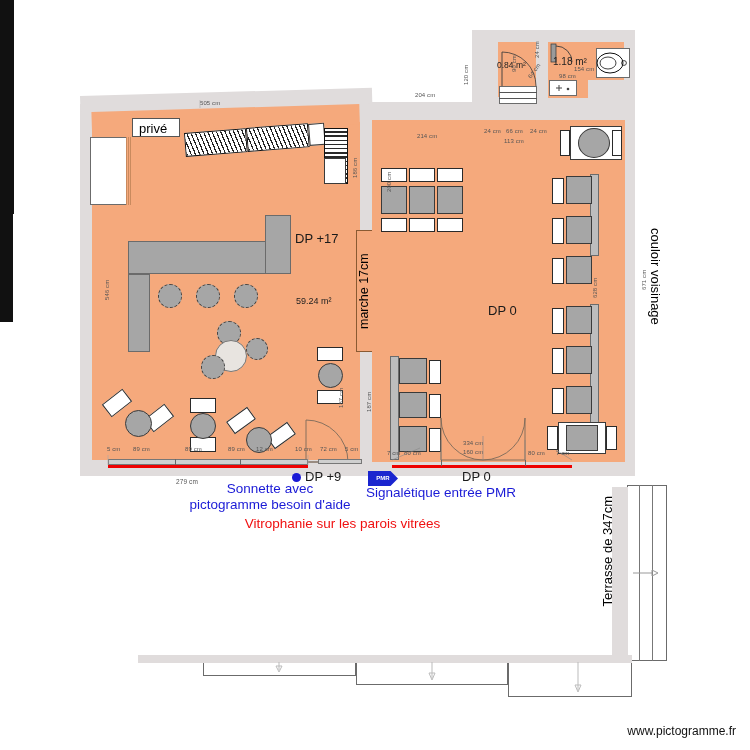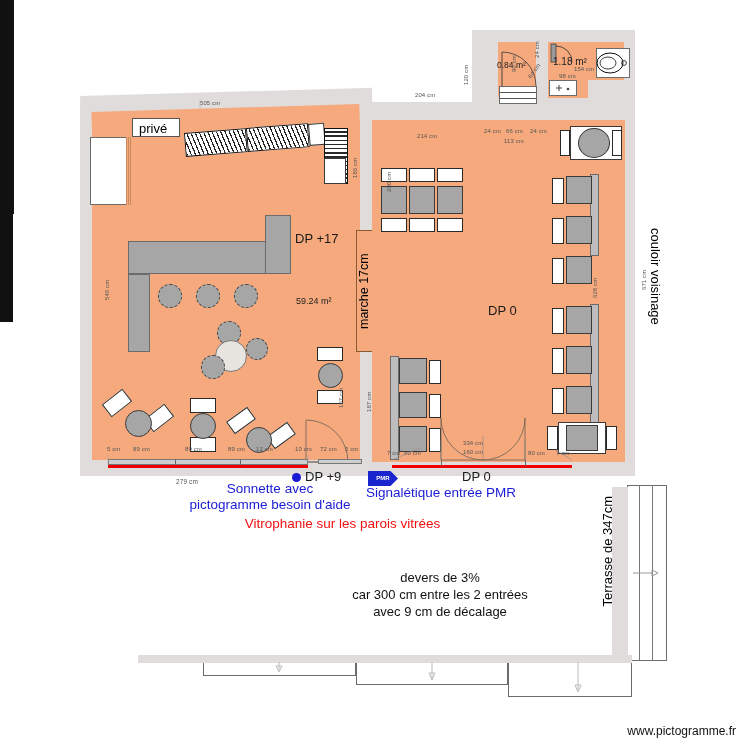--- a/index.html
+++ b/index.html
@@ -234,25 +234,20 @@
 
   <div class="note-blue" style="left:155px;top:481px;width:230px;">
     <div>Sonnette avec</div>
     <div>pictogramme besoin d'aide</div>
   </div>
 
   <div class="note-red" style="left:205px;top:516px;width:275px;">
     <div>Vitrophanie sur les parois vitrées</div>
   </div>
 
-  <div class="note-blk" style="left:300px;top:570px;width:280px;">
-    <div>devers de 3%</div>
-    <div>car 300 cm  entre les 2 entrées</div>
-    <div>avec 9 cm de décalage</div>
-  </div>
 
   <div class="abs vert" style="left:648px;top:228px;font-size:13px;">couloir voisinage</div>
   <div class="dim dim-v" style="left:641px;top:290px;transform:rotate(-90deg);">671 cm</div>
 
   <div class="abs outline" style="left:627px;top:485px;width:40px;height:176px;background:#fff;"></div>
   <div class="thinline" style="left:639px;top:485px;width:1px;height:176px;background:#777;"></div>
   <div class="thinline" style="left:652px;top:485px;width:1px;height:176px;background:#777;"></div>
   <div class="abs wallgrey" style="left:612px;top:487px;width:16px;height:172px;"></div>
   <svg width="750" height="750" style="pointer-events:none;">
     <line x1="633" y1="573" x2="652" y2="573" stroke="#999" stroke-width="1"></line>

